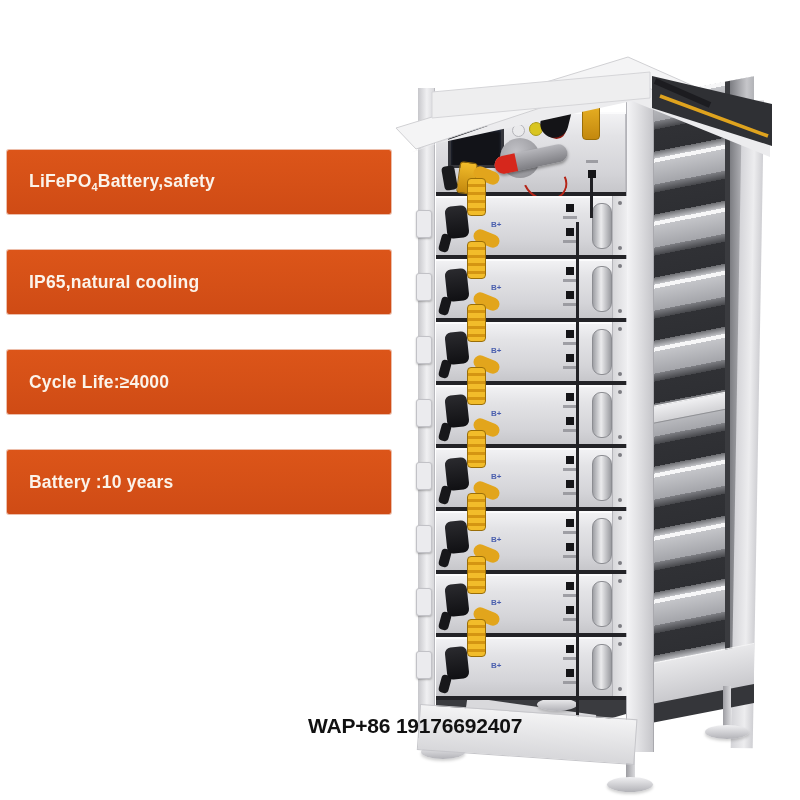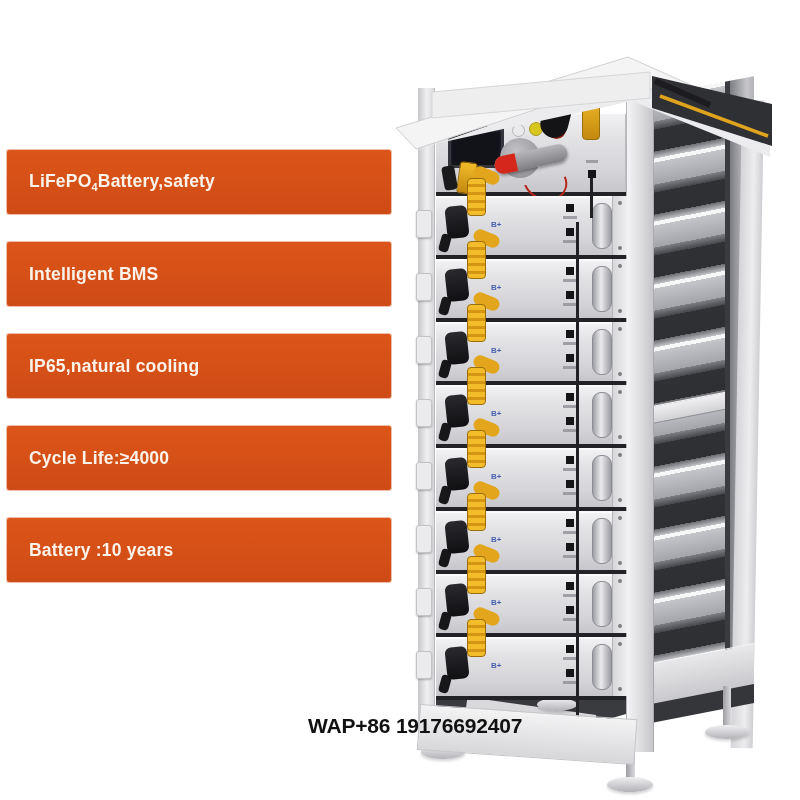--- a/index.html
+++ b/index.html
@@ -4,21 +4,21 @@
 <style>
   html,body{margin:0;padding:0;}
   body{
     width:800px;height:800px;position:relative;overflow:hidden;
     background:#ffffff;
     font-family:"Liberation Sans","DejaVu Sans",sans-serif;
   }
   
   .features{position:absolute;left:7px;top:150px;width:384px;z-index:25;}
   .feature-box{
-    height:64px;margin-bottom:28px;border-radius:2px;
+    height:64px;margin-bottom:36px;border-radius:2px;
     background:linear-gradient(180deg,#dc5519 0%,#d55017 55%,#cf4b15 100%);
     display:flex;align-items:center;
     box-shadow:0 0 0 1px rgba(200,70,15,.35);
   }
   .feature-text{
     padding-left:22px;color:#fbf3ea;font-size:17.5px;font-weight:700;
     letter-spacing:.2px;white-space:nowrap;
   }
   .feature-text sub{font-size:11px;vertical-align:-4px;font-weight:700;}
   
@@ -147,23 +147,20 @@
   .f4s{left:343px;top:686px;height:40px;} .f4d{left:325px;top:725px;width:44px;}
 </style>
 </head>
 <body>
 
 <div class="features">
     <div class="feature-box">
     <div class="feature-text"><span>LiFePO</span><sub>4</sub><span>Battery,safety</span></div>
   </div>
     <div class="feature-box">
-    <div class="feature-text"><span>Intelligent BMS</span></div>
-  </div>
-    <div class="feature-box">
     <div class="feature-text"><span>IP65,natural cooling</span></div>
   </div>
     <div class="feature-box">
     <div class="feature-text"><span>Cycle Life:≥4000</span></div>
   </div>
     <div class="feature-box">
     <div class="feature-text"><span>Battery :10 years</span></div>
   </div>
   </div>
 

